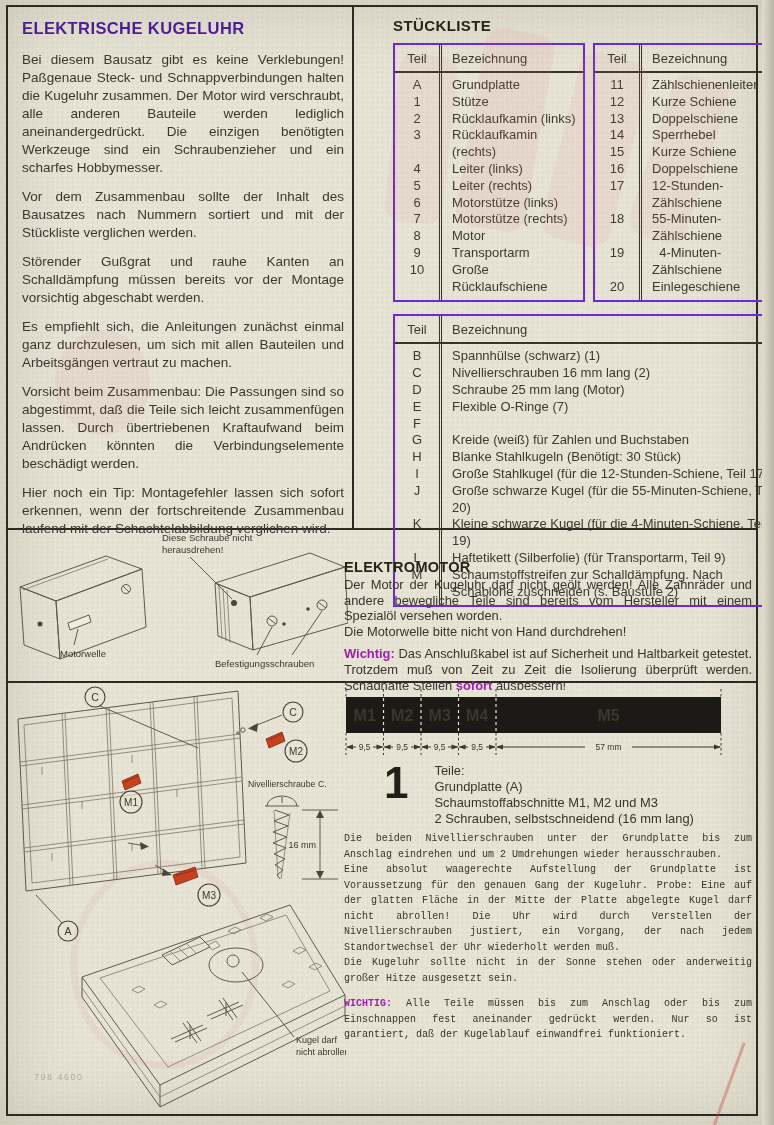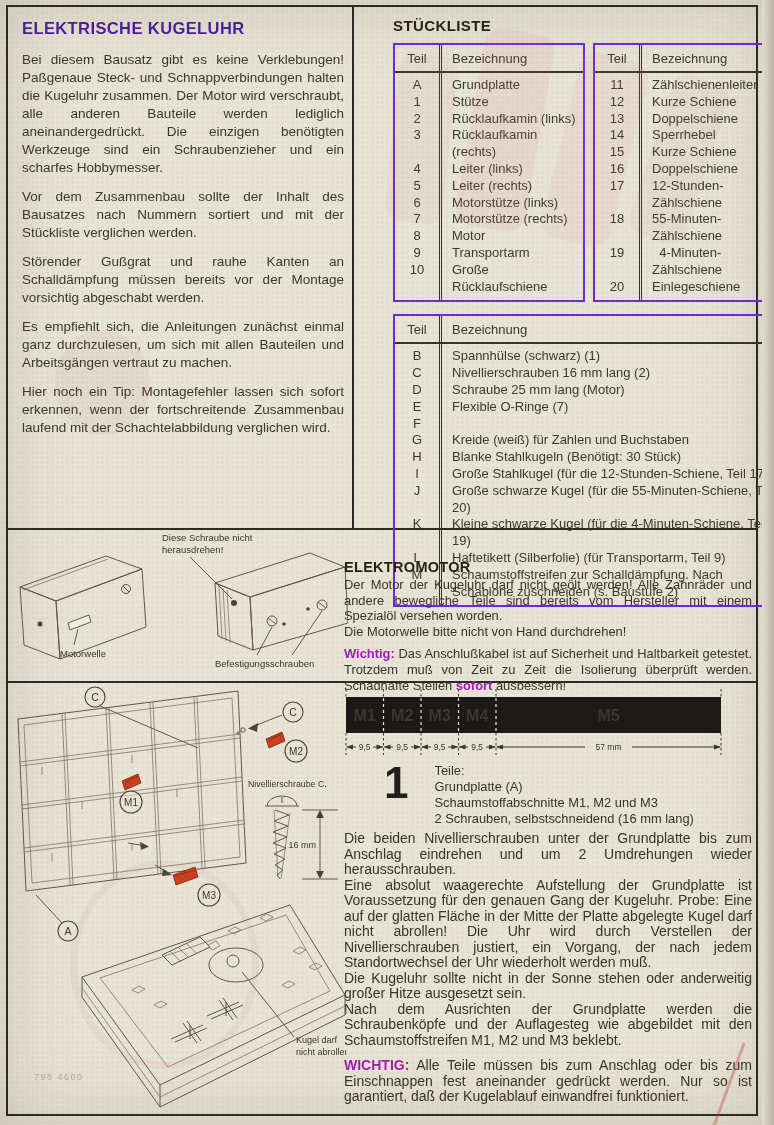--- a/index.html
+++ b/index.html
@@ -52,21 +52,21 @@
   .body-text p{margin:0; font-size:12.9px; line-height:15.6px; text-align:justify; color:#37342b;}
   .body-text .wpara{margin-top:7px;}
   b{color:#a21caf;}
 
   
   .bar-svg{left:336px; top:678px; width:398px; height:74px;}
   .step-row{left:376px; top:756px; display:flex; gap:26px; width:368px;}
   .step-num{font-size:44px; line-height:40px; font-weight:800; color:#211f19;}
   .parts{font-size:12.9px; line-height:15.9px; color:#37342b;}
   .step-text{left:336px; top:824px; width:408px;}
-  .step-text p{margin:0; font-size:14px; line-height:15.5px; text-align:justify; color:#37342b;}
+  .step-text p{margin:0; font-size:10px; line-height:15.5px; text-align:justify; color:#37342b;font-family:Liberation Mono, monospace;}
   .step-text .wichtig{margin-top:10px;}
 
   
   .base-fig{left:4px; top:678px; width:334px; height:428px;}
 
   svg text{font-family:"Liberation Sans",sans-serif; fill:#3a372c;}
   .lineart{stroke:#5d594c; stroke-width:1; fill:none;}
   .lineart-thin{stroke:#6e6a5c; stroke-width:.7; fill:none;}
   .foam{fill:#c8411f; stroke:#7c2410; stroke-width:.8;}
   .circ-label{stroke:#46432f; stroke-width:1.1; fill:rgba(231,227,213,.6);}
@@ -94,20 +94,21 @@
   <div class="hdiv2"></div>
 
   <div class="col-left intro">
     <h1 class="intro-title">ELEKTRISCHE KUGELUHR</h1>
     <div>
 
     <p>Bei diesem Bausatz gibt es keine Verklebungen! Paßgenaue Steck- und Schnappverbindungen halten die Kugeluhr zusammen. Der Motor wird verschraubt, alle anderen Bauteile werden lediglich aneinandergedrückt. Die einzigen benötigten Werkzeuge sind ein Schraubenzieher und ein scharfes Hobbymesser.</p>
         <p>Vor dem Zusammenbau sollte der Inhalt des Bausatzes nach Nummern sortiert und mit der Stückliste verglichen werden.</p>
         <p>Störender Gußgrat und rauhe Kanten an Schalldämpfung müssen bereits vor der Montage vorsichtig abgeschabt werden.</p>
         <p>Es empfiehlt sich, die Anleitungen zunächst einmal ganz durchzulesen, um sich mit allen Bauteilen und Arbeitsgängen vertraut zu machen.</p>
+        <p>Vorsicht beim Zusammenbau: Die Passungen sind so abgestimmt, daß die Teile sich leicht zusammenfügen lassen. Durch übertriebenen Kraftaufwand beim Andrücken könnten die Verbindungselemente beschädigt werden.</p>
         <p>Hier noch ein Tip: Montagefehler lassen sich sofort erkennen, wenn der fortschreitende Zusammenbau laufend mit der Schachtelabbildung verglichen wird.</p>
       </div>
   </div>
 
   <div class="col-right">
     <h2 class="sl-title">STÜCKLISTE</h2>
     <div class="tables-row">
       <div class="ptable pt-a">
         <div class="vsep"></div>
         <div class="thead">
@@ -388,21 +389,20 @@
           <div>2 Schrauben, selbstschneidend (16 mm lang)</div>
         </div>
     </div>
   </div>
   <div class="step-text">
     <div>
 
     <p>Die beiden Nivellierschrauben unter der Grundplatte bis zum Anschlag eindrehen und um 2 Umdrehungen wieder herausschrauben.</p>
         <p>Eine absolut waagerechte Aufstellung der Grundplatte ist Voraussetzung für den genauen Gang der Kugeluhr. Probe: Eine auf der glatten Fläche in der Mitte der Platte abgelegte Kugel darf nicht abrollen! Die Uhr wird durch Verstellen der Nivellierschrauben justiert, ein Vorgang, der nach jedem Standortwechsel der Uhr wiederholt werden muß.</p>
         <p>Die Kugeluhr sollte nicht in der Sonne stehen oder anderweitig großer Hitze ausgesetzt sein.</p>
-        <p>Nach dem Ausrichten der Grundplatte werden die Schraubenköpfe und der Auflagesteg wie abgebildet mit den Schaumstoffstreifen M1, M2 und M3 beklebt.</p>
       </div>
     <p class="wichtig"><b>WICHTIG:</b><span> Alle Teile müssen bis zum Anschlag oder bis zum Einschnappen fest aneinander gedrückt werden. Nur so ist garantiert, daß der Kugelablauf einwandfrei funktioniert.</span></p>
   </div>
 
   <svg class="base-fig" viewBox="0 0 334 428">
     <g class="lineart">
       <path d="M6,34 L226,6 L234,178 L14,206 Z"></path>
       <path d="M12,40 L220,13 L228,172 L20,198 Z" class="lineart-thin"></path>
       <g class="lineart-thin">
         <line x1="50" y1="28" x2="58" y2="200"></line>

